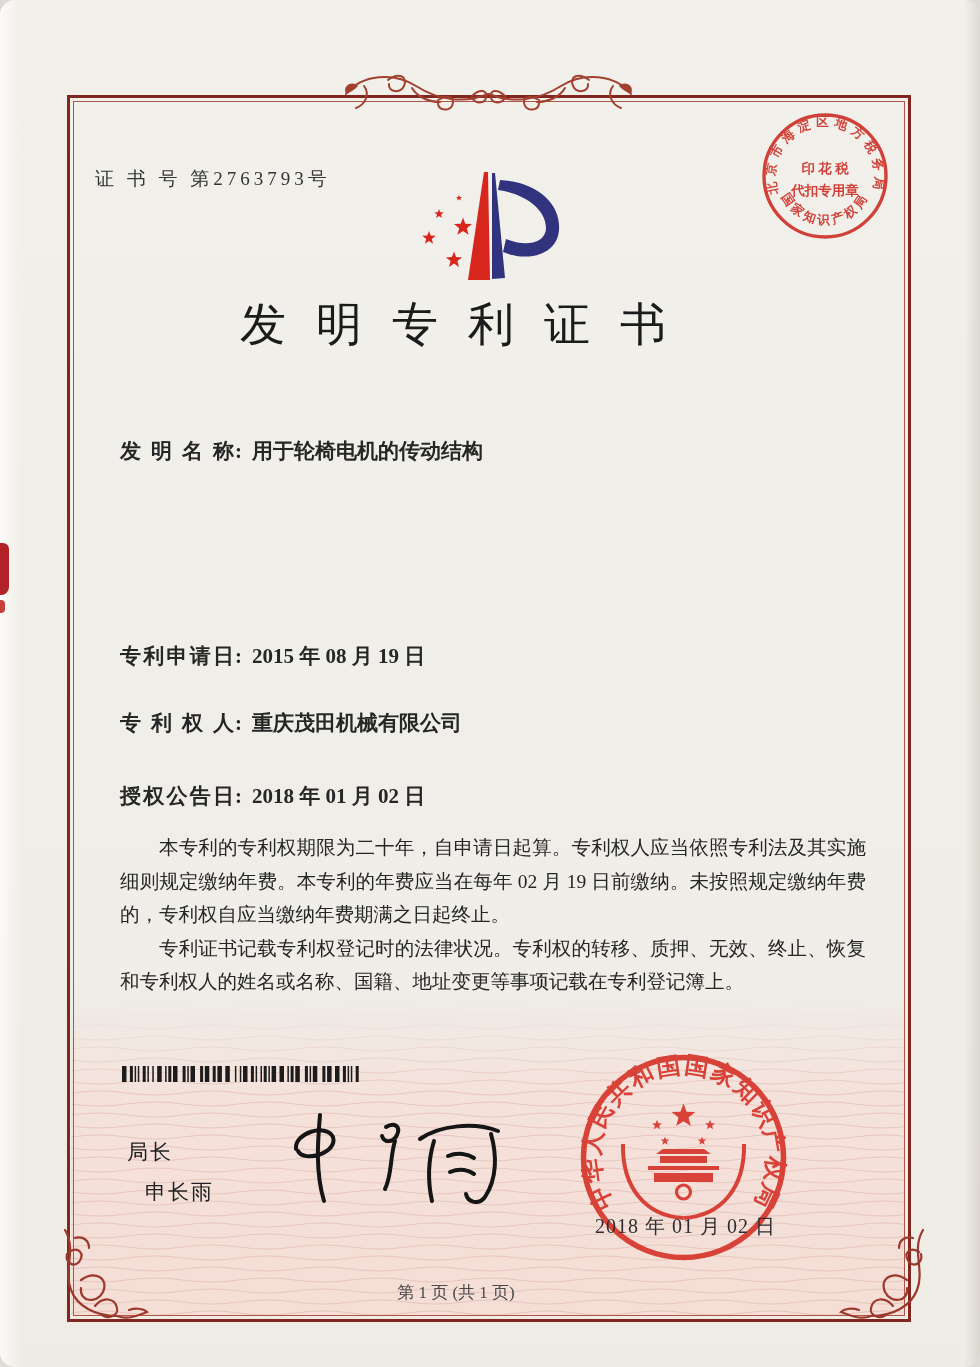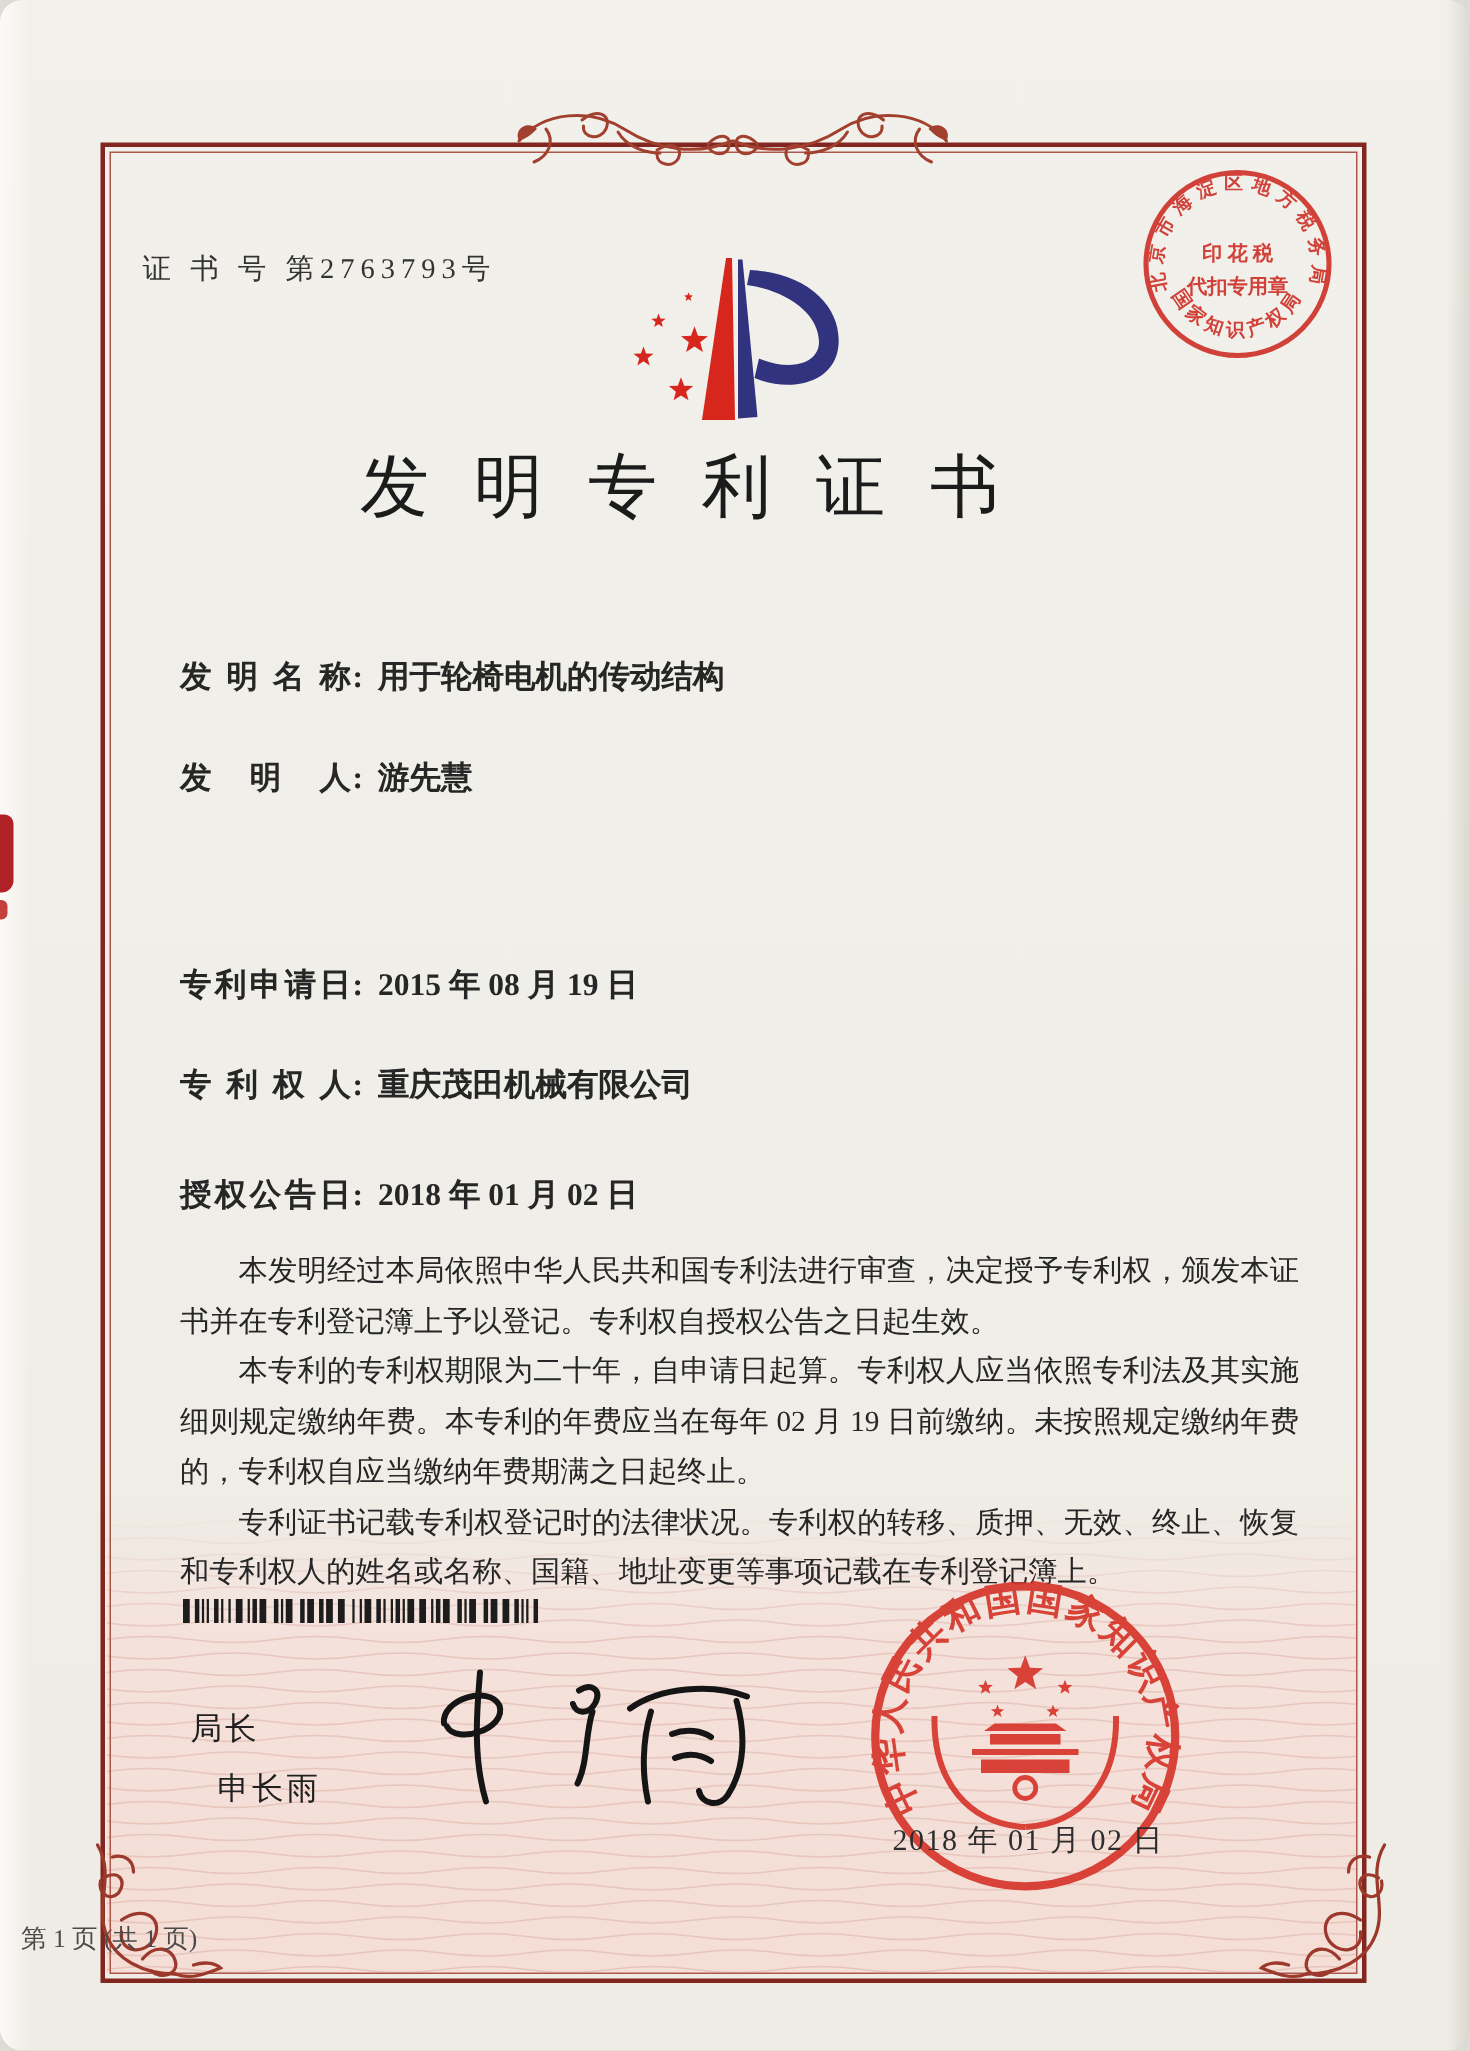--- a/index.html
+++ b/index.html
@@ -52,21 +52,21 @@
   .signer{position:absolute;left:127px;font-family:"Liberation Sans","DejaVu Sans",sans-serif;
         font-size:21px;letter-spacing:2px;color:#202020;}
   .signer-title{top:1138px;}
   .signer-name{top:1178px;margin-left:18px;}
   .signature{position:absolute;left:268px;top:1098px;width:250px;height:122px;}
 
   .big-seal{position:absolute;left:576px;top:1050px;width:215px;height:215px;opacity:.93;}
   .big-seal text{fill:#d6372c;font-family:"Liberation Serif","DejaVu Serif",serif;font-weight:600;}
   .seal-date{position:absolute;left:595px;top:1213px;font-size:20px;letter-spacing:1px;color:#2d2d2d;z-index:5;}
 
-  .page-footer{position:absolute;left:14px;top:1281px;width:912px;font-size:17px;color:#4a4a4a;}
+  .page-footer{position:absolute;left:0;top:1281px;width:912px;text-align:center;font-size:17px;color:#4a4a4a;}
 </style>
 </head>
 <body>
 
 <div id="page">
 
   <div class="edge-strip"></div>
   <div class="edge-shade-right"></div>
   <div class="binding-mark"></div>
   <div class="binding-mark2"></div>
@@ -179,35 +179,31 @@
     </text>
     <text x="65" y="62" font-size="13.5" text-anchor="middle">印 花 税</text>
     <text x="65" y="84" font-size="13.5" text-anchor="middle">代扣专用章</text>
   </svg>
 
   <div class="title">发明专利证书</div>
 
   <div class="field-row f0">
     <span class="field-label">发明名称</span><span class="field-colon">:</span><span>用于轮椅电机的传动结构</span>
   </div>
-  <div class="field-row f1">
-    <span class="field-label">发明人</span><span class="field-colon">:</span><span>游先慧</span>
-  </div>
   <div class="field-row f3">
     <span class="field-label">专利申请日</span><span class="field-colon">:</span><span>2015 年 08 月 19 日</span>
   </div>
   <div class="field-row f4">
     <span class="field-label">专利权人</span><span class="field-colon">:</span><span>重庆茂田机械有限公司</span>
   </div>
   <div class="field-row f5">
     <span class="field-label">授权公告日</span><span class="field-colon">:</span><span>2018 年 01 月 02 日</span>
   </div>
 
   <div class="body-text">
-    <p>本发明经过本局依照中华人民共和国专利法进行审查，决定授予专利权，颁发本证书并在专利登记簿上予以登记。专利权自授权公告之日起生效。</p>
     <p>本专利的专利权期限为二十年，自申请日起算。专利权人应当依照专利法及其实施细则规定缴纳年费。本专利的年费应当在每年 02 月 19 日前缴纳。未按照规定缴纳年费的，专利权自应当缴纳年费期满之日起终止。</p>
     <p>专利证书记载专利权登记时的法律状况。专利权的转移、质押、无效、终止、恢复和专利权人的姓名或名称、国籍、地址变更等事项记载在专利登记簿上。</p>
   </div>
 
   <svg class="barcode" viewBox="0 0 237 16" preserveAspectRatio="none">
       <rect x="0.0" y="0" width="4.5" height="16" fill="#1c1c1c"></rect>
       <rect x="7.9" y="0" width="3.0" height="16" fill="#1c1c1c"></rect>
       <rect x="12.6" y="0" width="1.5" height="16" fill="#1c1c1c"></rect>
       <rect x="15.8" y="0" width="1.5" height="16" fill="#1c1c1c"></rect>
       <rect x="20.7" y="0" width="3.0" height="16" fill="#1c1c1c"></rect>

